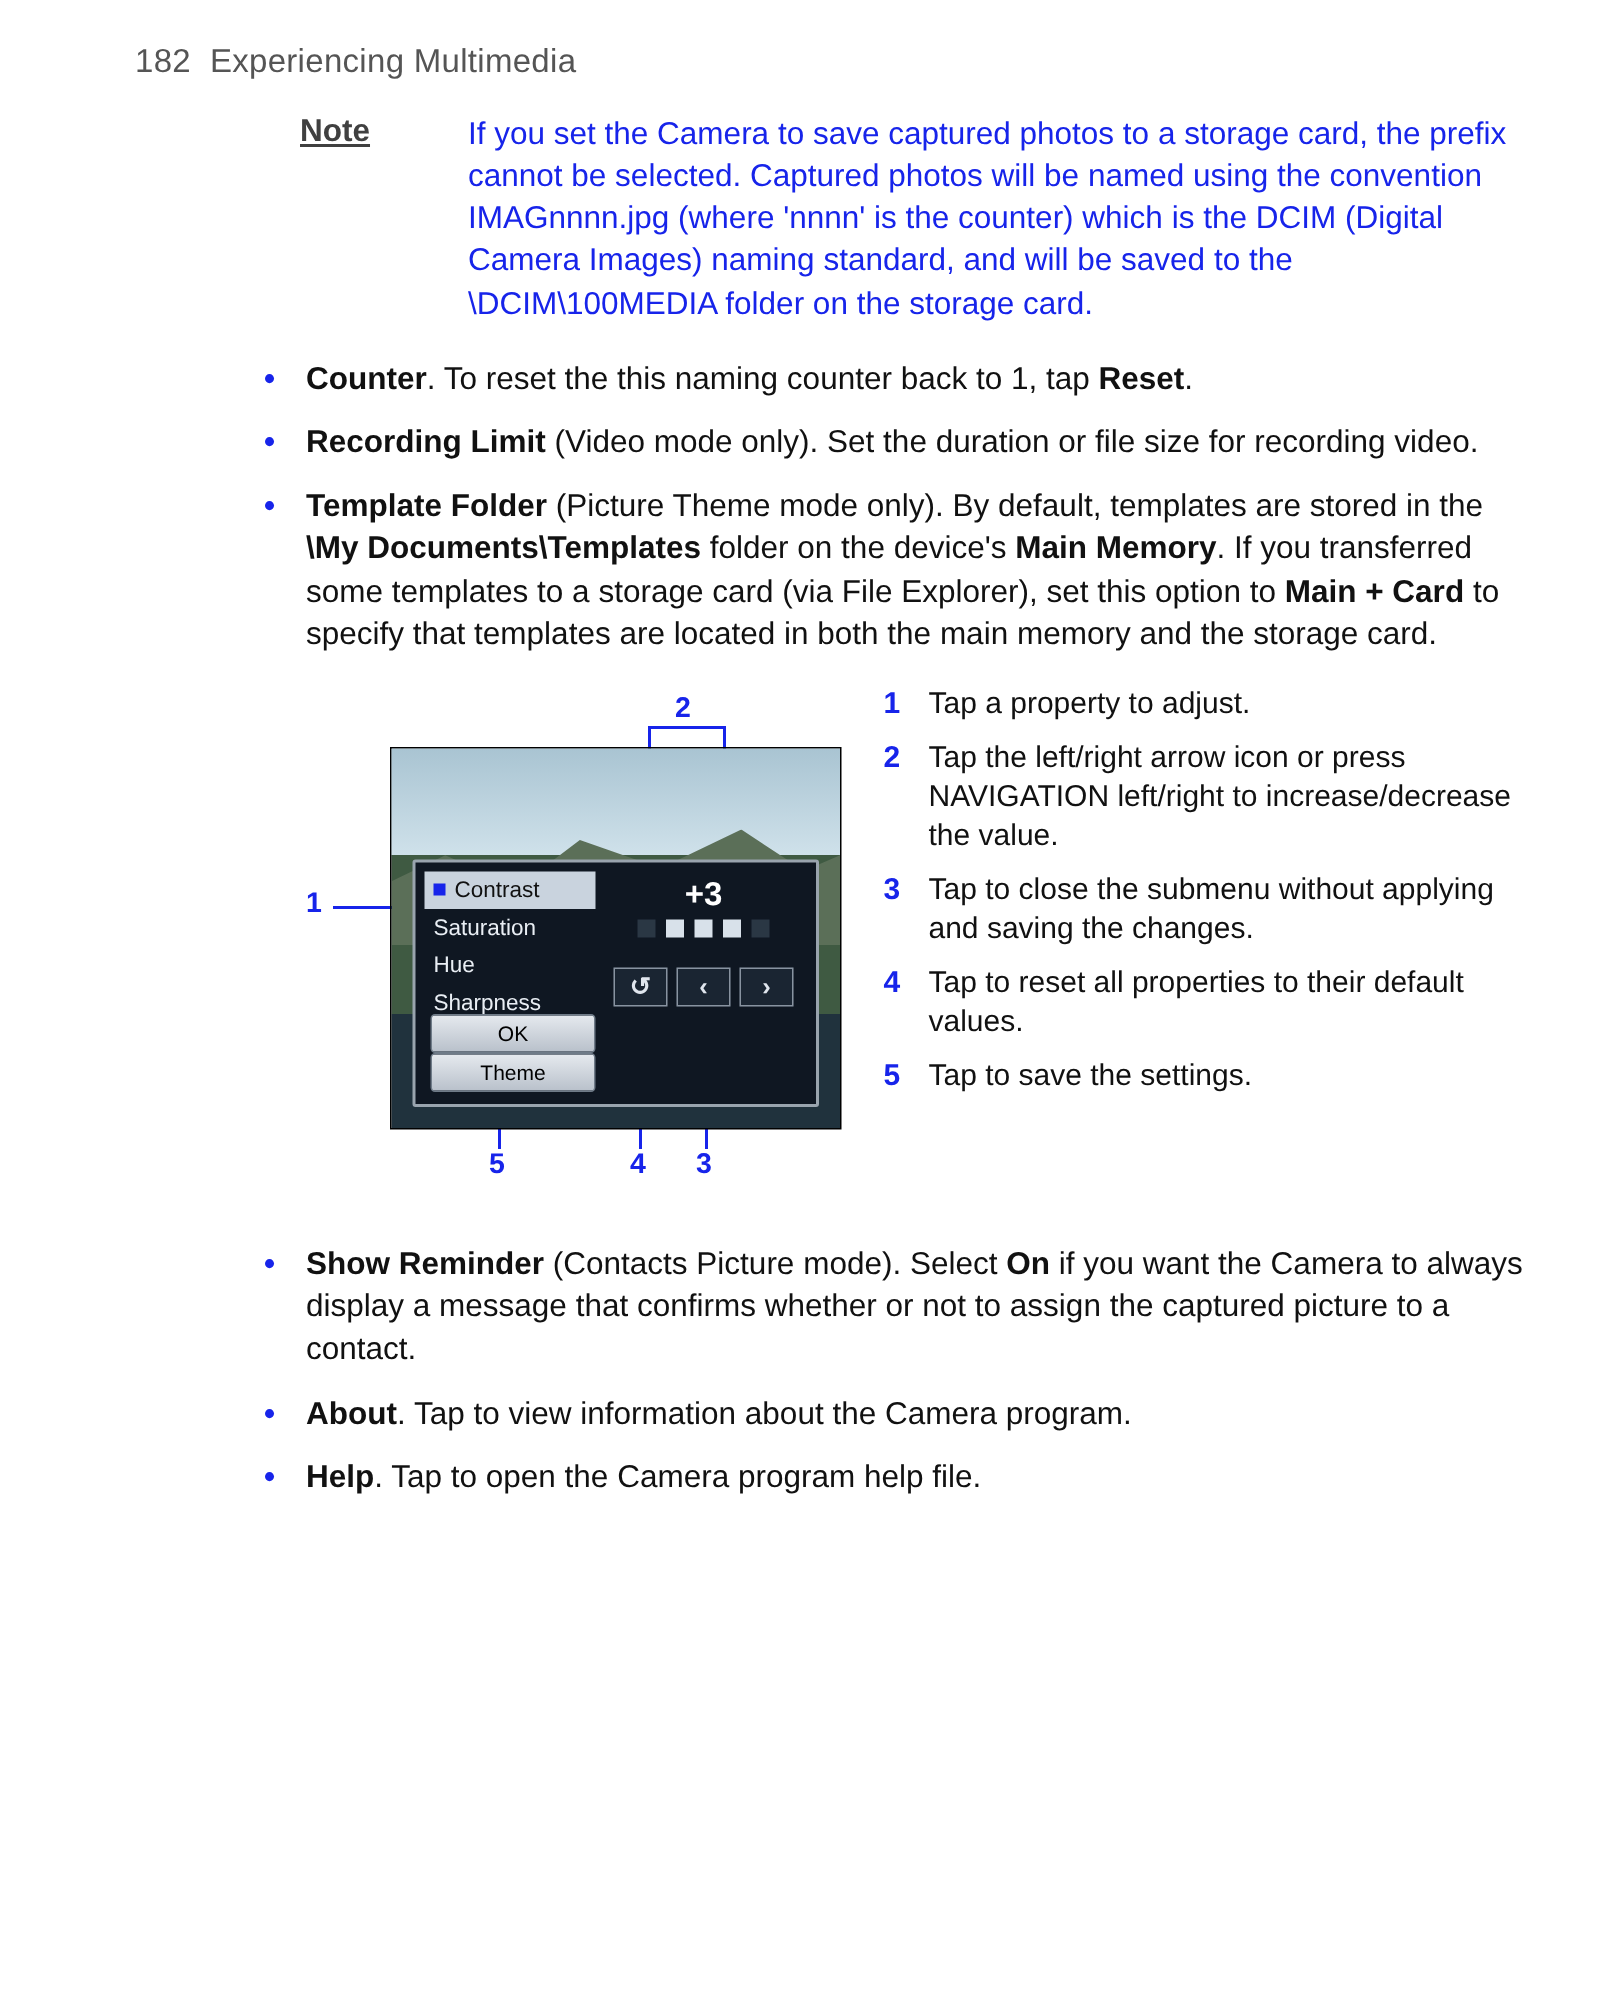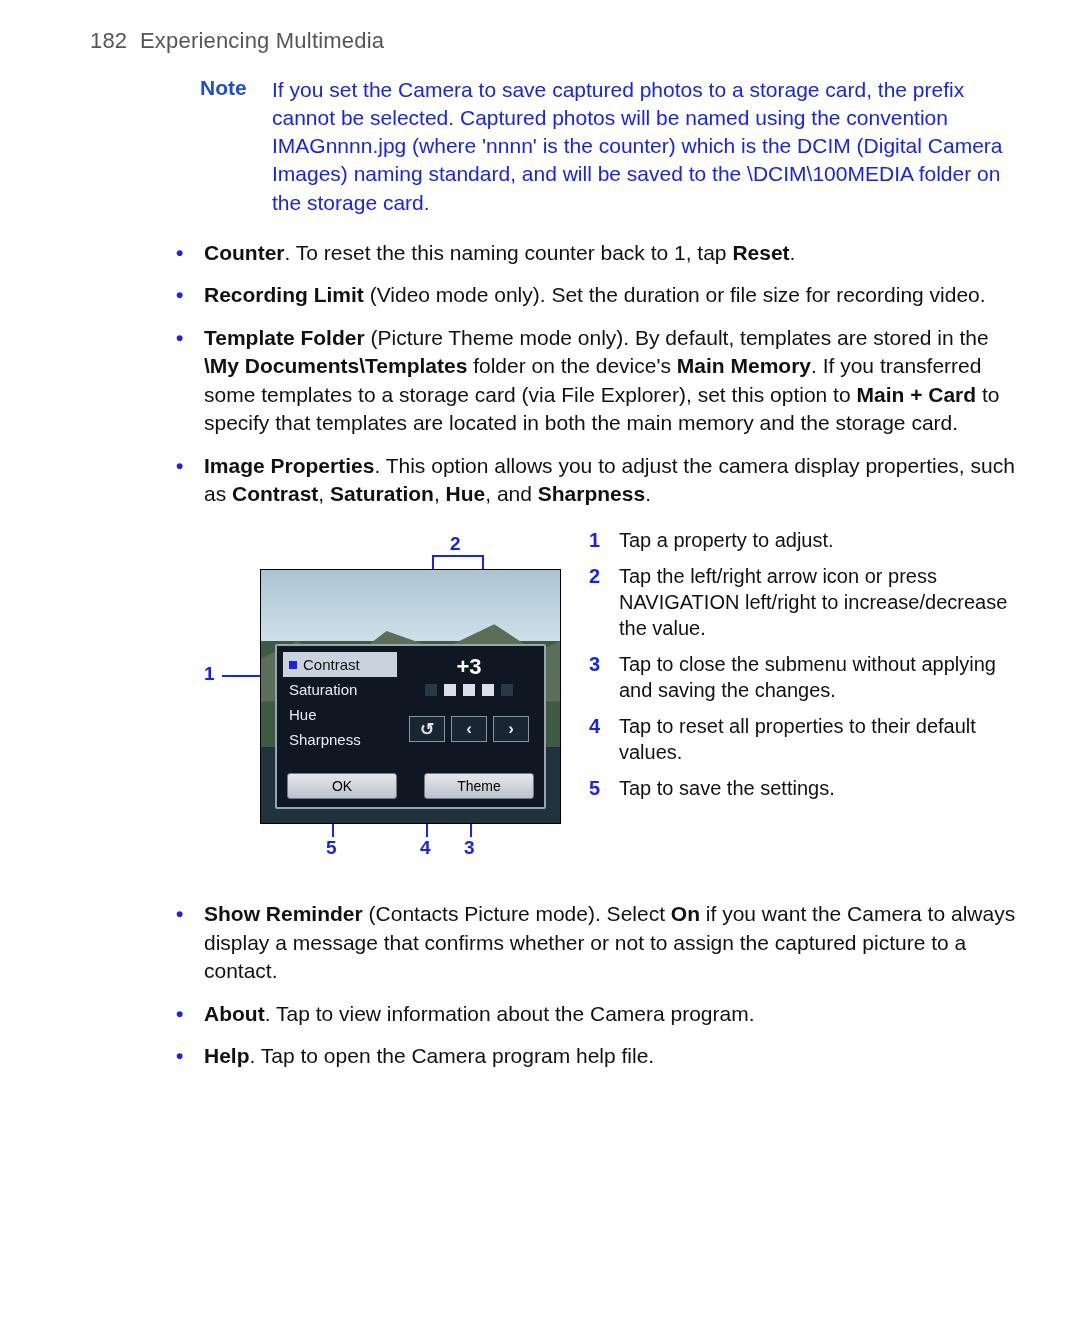--- a/index.html
+++ b/index.html
@@ -1,21 +1,21 @@
 <!DOCTYPE html>
 <html><head>
 <meta charset="utf-8">
 <style>
   * { margin:0; padding:0; box-sizing:border-box; }
   html,body { width:1080px; height:1327px; background:#fff; font-family:"Segoe UI","Myriad Pro",Arial,sans-serif; font-size:21px; color:#111; }
   .page { padding:28px 52px 40px 90px; }
   .hdr { font-size:22px; color:#555; margin-bottom:22px; letter-spacing:.2px; }
   .note-row { display:flex; gap:18px; margin-left:110px; margin-bottom:22px; }
-  .note-label { font-weight:700; color:#1d4ed8; width:54px; flex:none; }
-  .note-body { color:#1724EA; line-height:1.34; }
+  .note-label { font-weight:700; color:#404040; width:54px; flex:none;text-decoration:underline; }
+  .note-body { color:#1724EA; line-height:1.34;margin-left:40px; }
   ul.opts { list-style:none; margin-left:86px; }
   ul.opts > li { position:relative; padding-left:28px; line-height:1.36; margin-bottom:14px; }
   ul.opts > li::before { content:"•"; position:absolute; left:0; top:0; color:#1724EA; font-weight:700; }
   b { font-weight:700; }
 
   
   .figwrap { margin:18px 0 30px 114px; display:flex; gap:28px; align-items:flex-start; }
   .shot-col { position:relative; padding:42px 0 46px 56px; }
 
   .shot { width:301px; height:255px; border:1px solid #000; position:relative; background:linear-gradient(#9bb6c4 0 28%,#3f5a42 28% 70%,#20323d 70% 100%); overflow:hidden; }
@@ -30,21 +30,21 @@
 
   .valbox { position:absolute; left:132px; top:8px; width:120px; text-align:center; }
   .valtxt { font-size:22px; font-weight:700; color:#fff; }
   .scale  { display:flex; justify-content:center; gap:7px; margin-top:4px; }
   .tick   { width:12px; height:12px; background:#2a3744; }
   .tick.on{ background:#d8e1ea; }
 
   .arrows { position:absolute; left:132px; top:70px; display:flex; gap:6px; }
   .abox   { width:36px; height:26px; background:#1a2532; border:1px solid #8893a0; display:flex; align-items:center; justify-content:center; color:#e0e6ee; font-size:17px; font-weight:700; }
 
-  .btns { position:absolute; left:10px; right:10px; bottom:8px; display:flex; justify-content:space-between; }
+  .btns { position:absolute; left:10px; right:10px; bottom:8px; display:flex; justify-content:space-between;flex-direction:column; }
   .btn  { width:110px; height:26px; background:linear-gradient(#e5e9ee,#b9c1cb); border:1px solid #6f7b88; border-radius:3px; color:#000; font-size:14px; display:flex; align-items:center; justify-content:center; }
 
   .call { position:absolute; font-size:19px; font-weight:700; color:#1724EA; }
   .lead { position:absolute; background:#1724EA; }
   
   .c1 { left:0;  top:136px; } .l1 { left:18px; top:148px; width:46px; height:2px; }
   .c2 { left:246px; top:6px; } .l2a{ left:228px; top:28px; width:2px; height:50px; } .l2b{ left:278px; top:28px; width:2px; height:50px; } .l2c{ left:228px; top:28px; width:52px; height:2px; }
   .c3 { left:260px; top:310px;} .l3 { left:266px; top:276px; width:2px; height:34px; }
   .c4 { left:216px; top:310px;} .l4 { left:222px; top:246px; width:2px; height:64px; }
   .c5 { left:122px; top:310px;} .l5 { left:128px; top:290px; width:2px; height:20px; }
@@ -71,23 +71,20 @@
 
   <ul class="opts">
     <li>
       <b>Counter</b><span>. To reset the this naming counter back to 1, tap </span><b>Reset</b><span>.</span>
     </li>
     <li>
       <b>Recording Limit</b><span> (Video mode only). Set the duration or file size for recording video.</span>
     </li>
     <li>
       <b>Template Folder</b><span> (Picture Theme mode only). By default, templates are stored in the </span><b>\My Documents\Templates</b><span> folder on the device's </span><b>Main Memory</b><span>. If you transferred some templates to a storage card (via File Explorer), set this option to </span><b>Main + Card</b><span> to specify that templates are located in both the main memory and the storage card.</span>
-    </li>
-    <li>
-      <b>Image Properties</b><span>. This option allows you to adjust the camera display properties, such as </span><b>Contrast</b><span>, </span><b>Saturation</b><span>, </span><b>Hue</b><span>, and </span><b>Sharpness</b><span>.</span>
     </li>
   </ul>
 
   <div class="figwrap">
     <div class="shot-col">
 
       <span class="call c1">1</span>
         <span class="lead l1"></span>
       <span class="call c2">2</span>
         <span class="lead l2a"></span>

